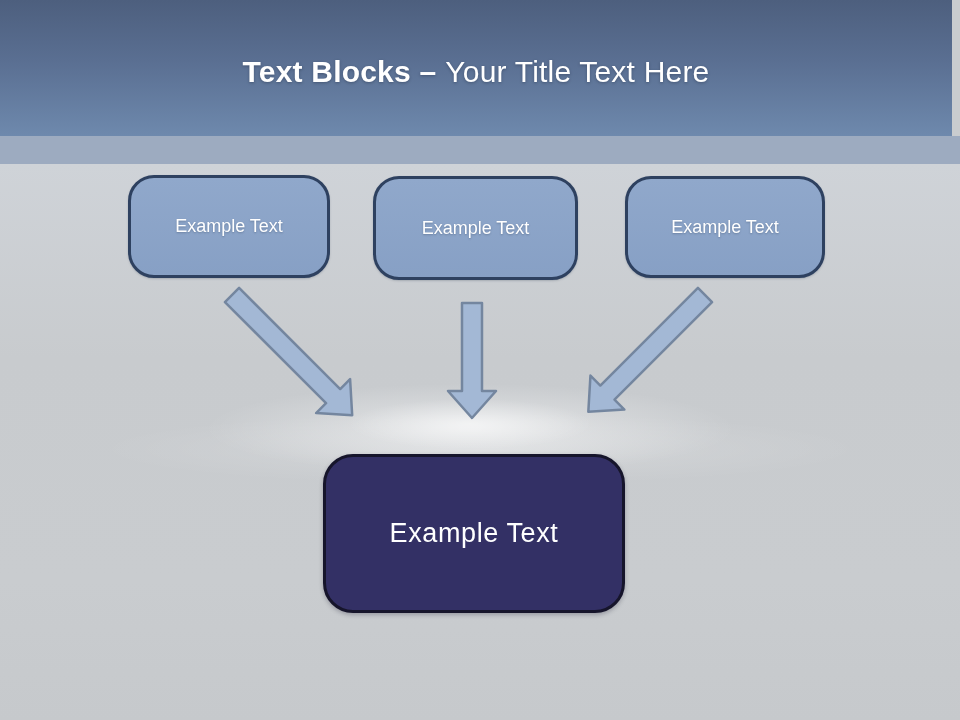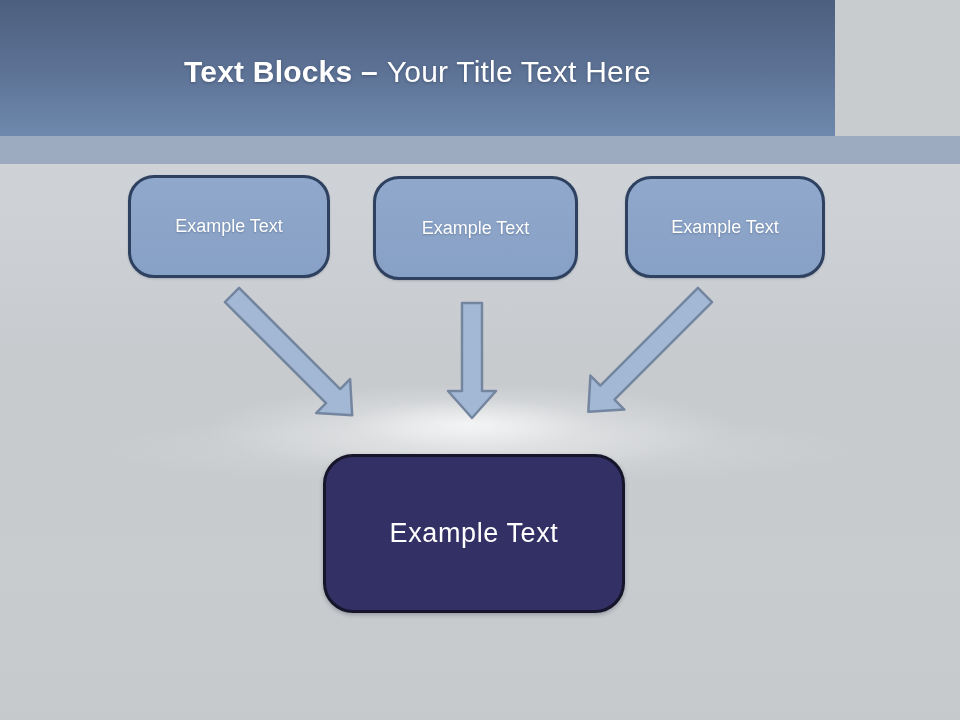--- a/index.html
+++ b/index.html
@@ -6,21 +6,21 @@
   .slide{
     position:relative;
     width:960px;height:720px;
     overflow:hidden;
     font-family:"Liberation Sans", sans-serif;
     background:#c9cccf;
     margin:0 auto;
   }
   
   .header{
-    position:absolute;left:0;top:0;width:835px;height:136px;
+    position:absolute;left:0;top:0;width:952px;height:136px;
     background:linear-gradient(180deg,#4d5f7e 0%,#5a6f92 45%,#6e89ad 100%);
     display:flex;align-items:center;justify-content:center;
   }
   .title{
     margin:0;padding-top:8px;
     color:#ffffff;
     font-size:30px;
     font-weight:400;
     letter-spacing:0.2px;
     text-shadow:0 1px 3px rgba(20,30,50,0.35);

